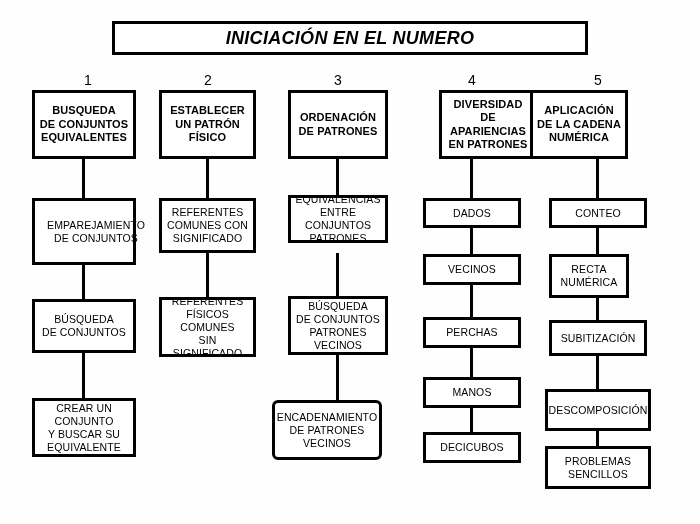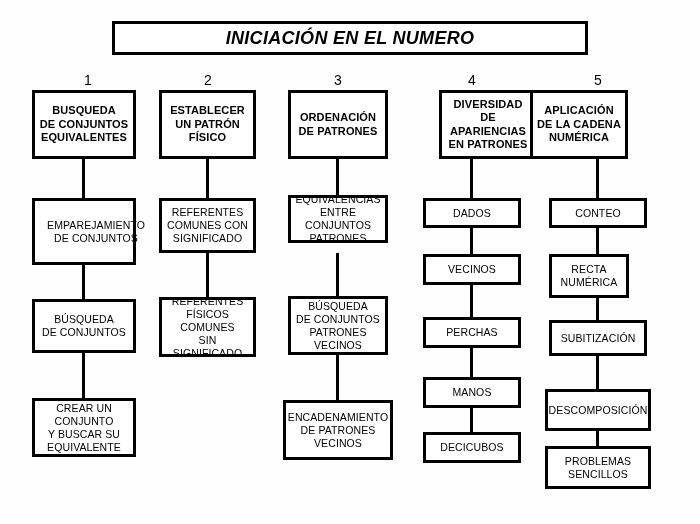--- a/index.html
+++ b/index.html
@@ -160,21 +160,21 @@
   <div class="conn" style="left:336px; top:253px; height:43px;"></div>
 
   <div class="node" style="left:288px; top:296px; width:100px; height:59px;">
     <span class="label">BÚSQUEDA
 DE CONJUNTOS
 PATRONES
 VECINOS</span>
   </div>
   <div class="conn" style="left:336px; top:355px; height:45px;"></div>
 
-  <div class="node" style="left:283px; top:400px; width:110px; height:60px;">
+  <div class="node" style="left:272px; top:400px; width:110px; height:60px;border-radius:6px;">
     <span class="label">ENCADENAMIENTO
 DE PATRONES
 VECINOS</span>
   </div>
 
   <div class="col-number" style="left:452px; top:72px;">4</div>
 
   <div class="node header" style="left:423px; top:90px; width:98px; height:69px;margin-left:16px;">
     <span class="label">DIVERSIDAD
 DE APARIENCIAS

